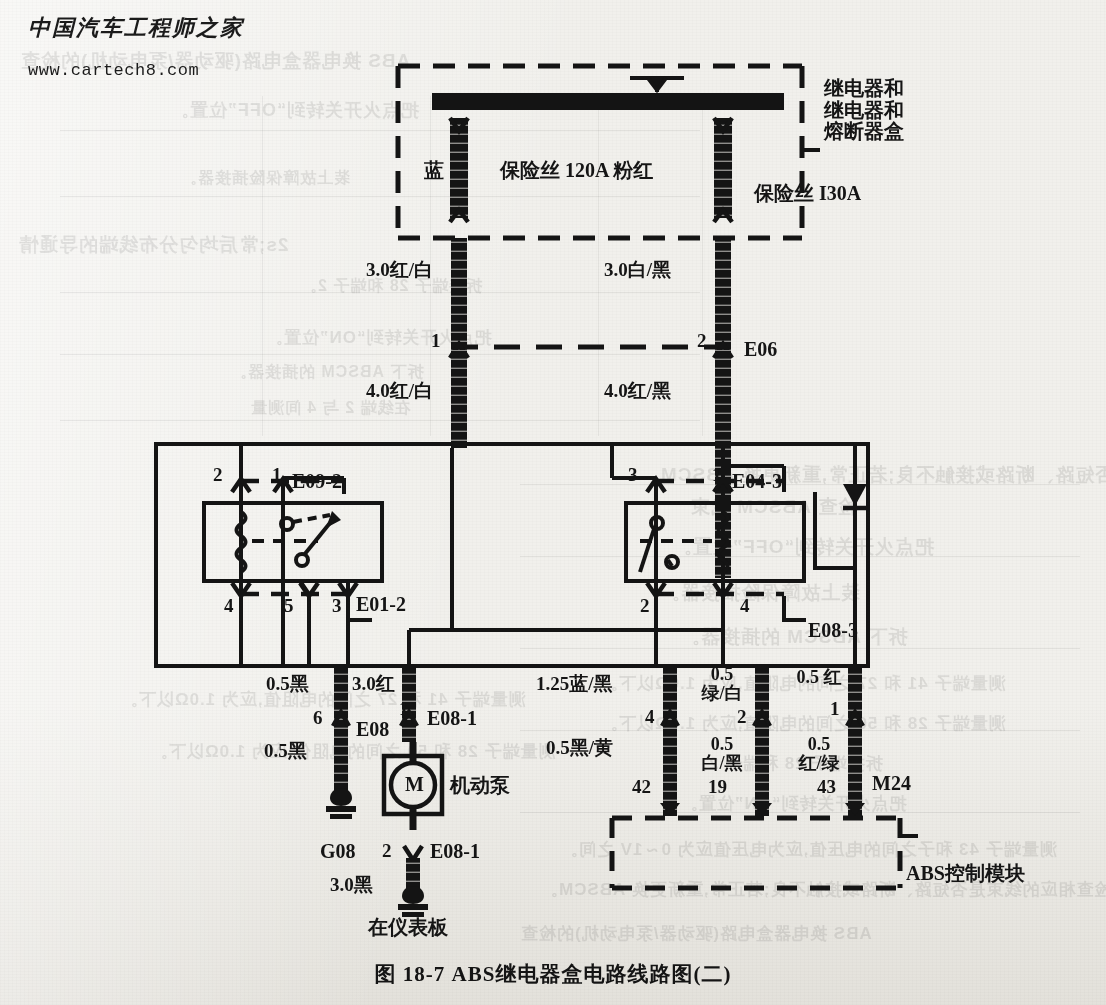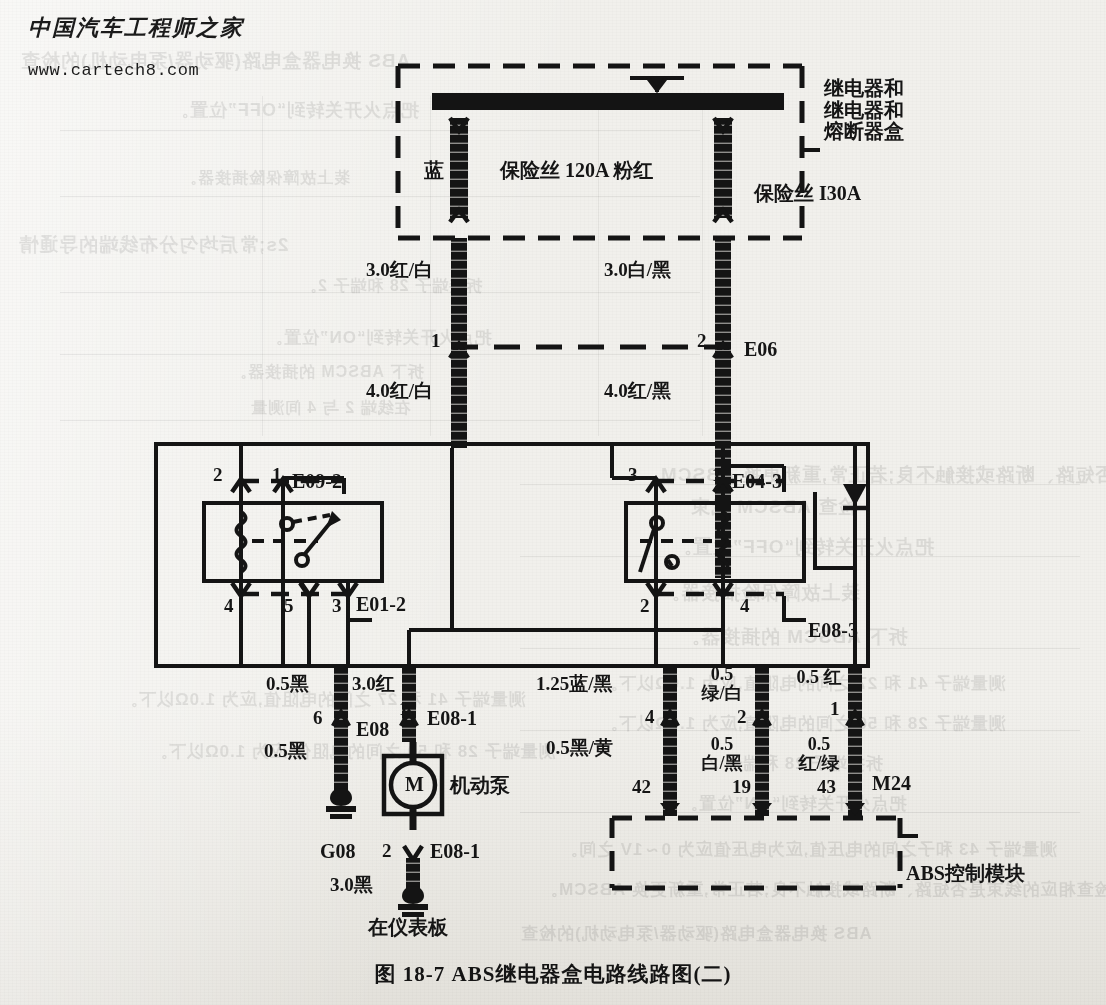--- a/index.html
+++ b/index.html
@@ -376,18 +376,18 @@
 <div class="lbl s18 ctr" style="left:782px;top:665px;width:74px;">0.5 红</div>
 <div class="lbl s18 ctr lh" style="left:782px;top:735px;width:74px;">
   <div>0.5</div>
   <div>红/绿</div>
 </div>
 
 <div class="lbl s19" style="left:645px;top:706px;">4</div>
 <div class="lbl s19" style="left:737px;top:706px;">2</div>
 <div class="lbl s19" style="left:830px;top:698px;">1</div>
 <div class="lbl s19" style="left:632px;top:776px;">42</div>
-<div class="lbl s19" style="left:732px;top:776px;">19</div>
+<div class="lbl s19" style="left:708px;top:776px;">19</div>
 <div class="lbl s19" style="left:817px;top:776px;">43</div>
 <div class="lbl s20" style="left:872px;top:772px;">M24</div>
 <div class="lbl s20 cjk" style="left:906px;top:860px;">ABS控制模块</div>
 
 <div id="caption">图 18-7   ABS继电器盒电路线路图(二)</div>
 
 </body></html>

